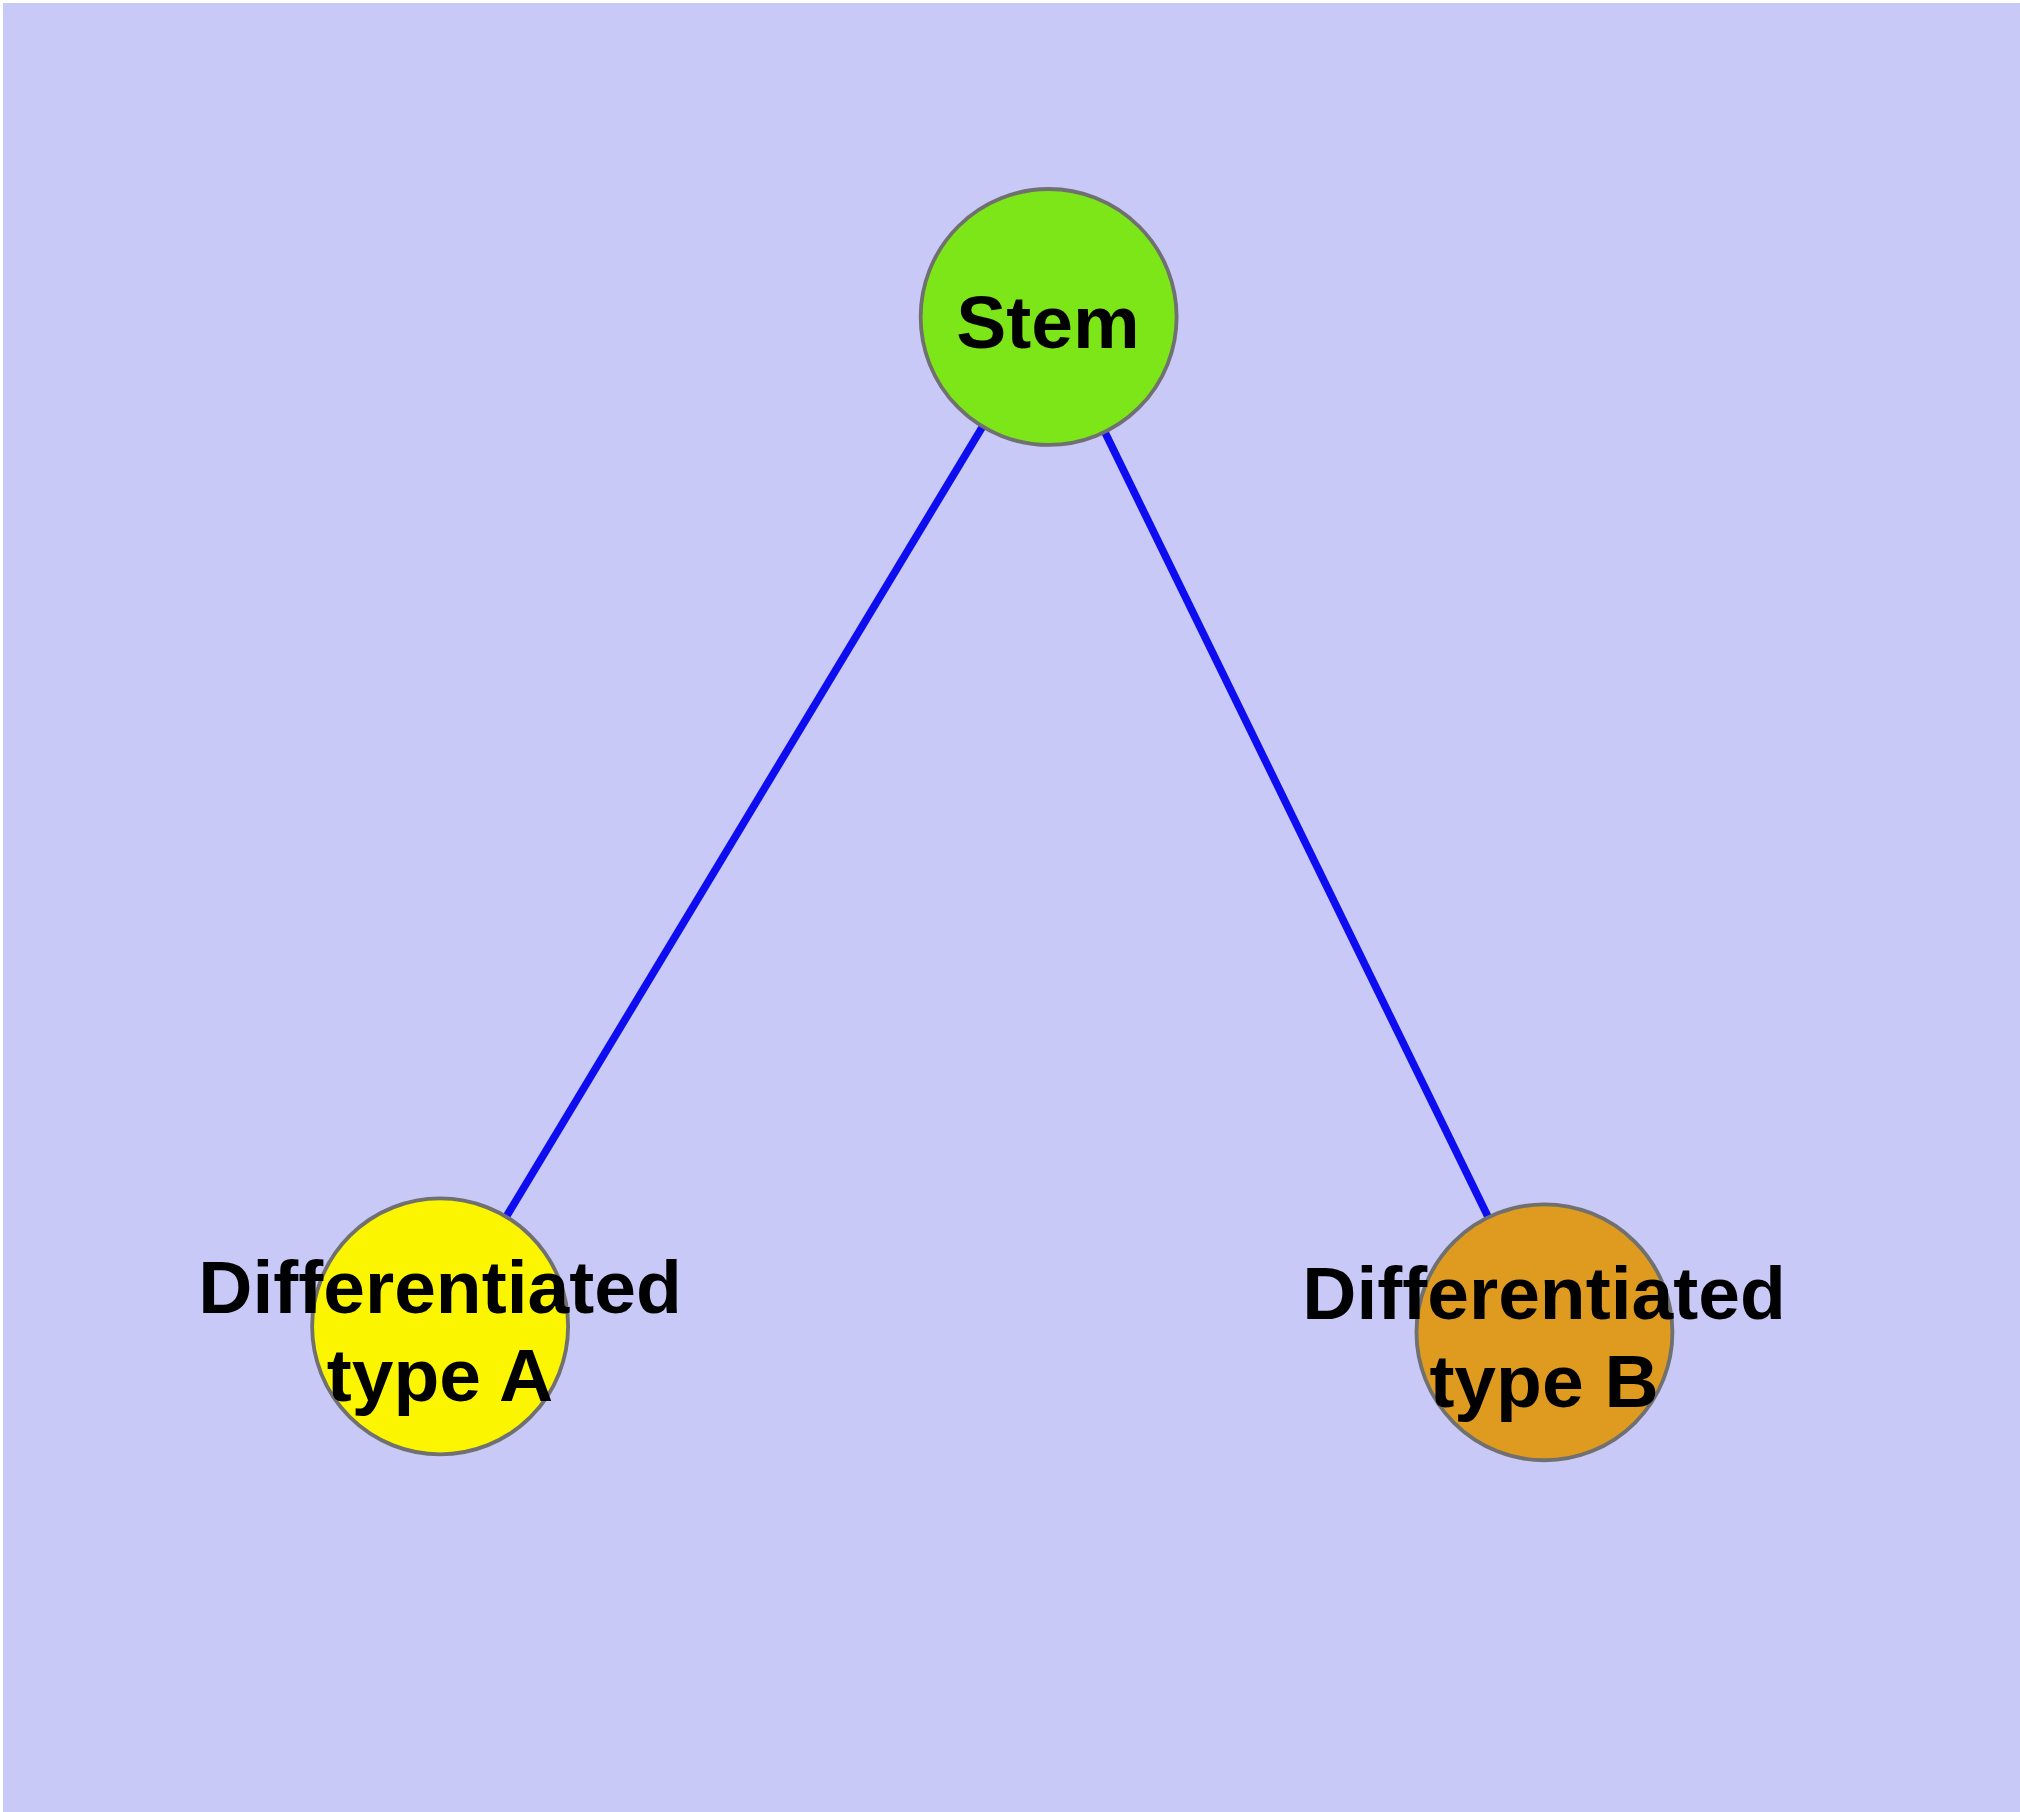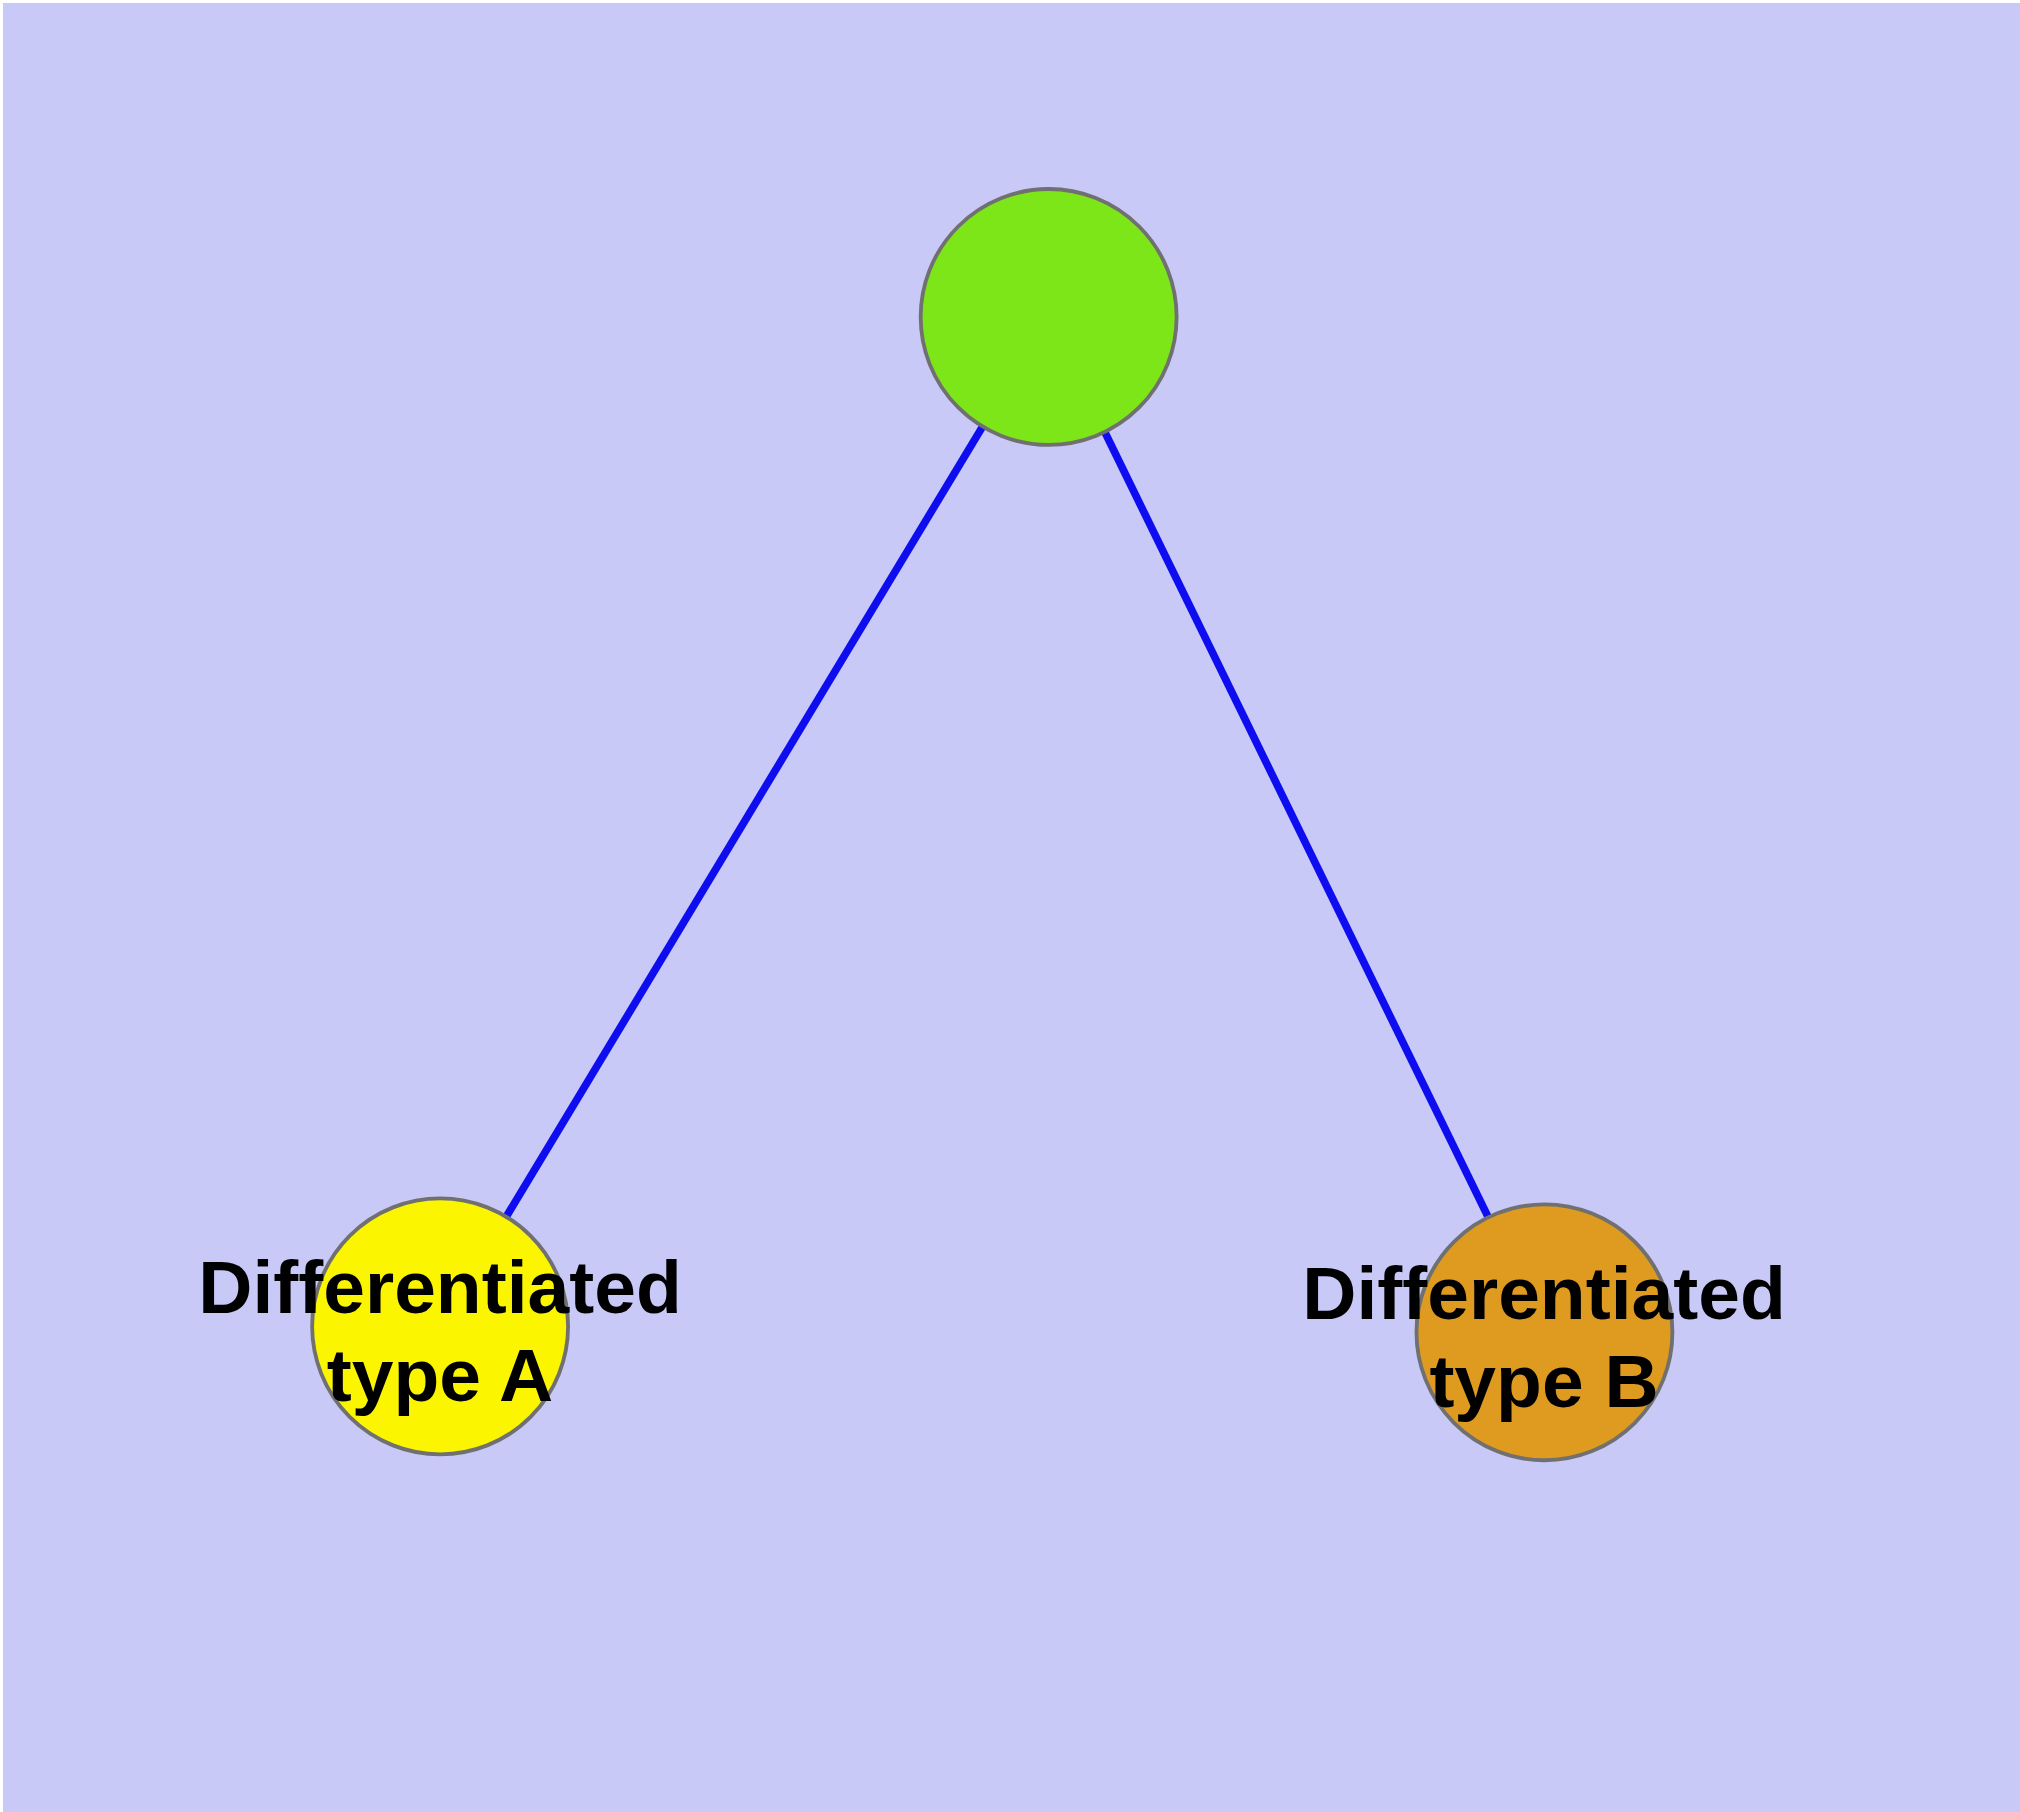--- a/index.html
+++ b/index.html
@@ -50,19 +50,20 @@
   <div class="canvas-bg" style="background: rgb(201, 201, 248);"></div>
 
   <svg class="graph" viewBox="0 0 2384 2138">
     <line x1="1237" y1="374" x2="519" y2="1565" stroke="#0D0DF0" stroke-width="9"></line>
     <line x1="1237" y1="374" x2="1822" y2="1572" stroke="#0D0DF0" stroke-width="9"></line>
     <circle cx="1237" cy="374" r="151" fill="#7DE619" stroke="#707070" stroke-width="4.5"></circle>
     <circle cx="519" cy="1565" r="151" fill="#FBF500" stroke="#707070" stroke-width="4.5"></circle>
     <circle cx="1822" cy="1572" r="151" fill="#DF9B20" stroke="#707070" stroke-width="4.5"></circle>
   </svg>
 
+  <div class="node-label" style="left: 1048px; top: 322px; color: rgb(0, 0, 0);">Stem</div>
   <div class="node-label" style="left: 440px; top: 1331px; color: rgb(0, 0, 0);">Differentiated
 type A</div>
   <div class="node-label" style="left: 1544px; top: 1337px; color: rgb(0, 0, 0);">Differentiated
 type B</div>
 
 </div>
 
 
 </body></html>

